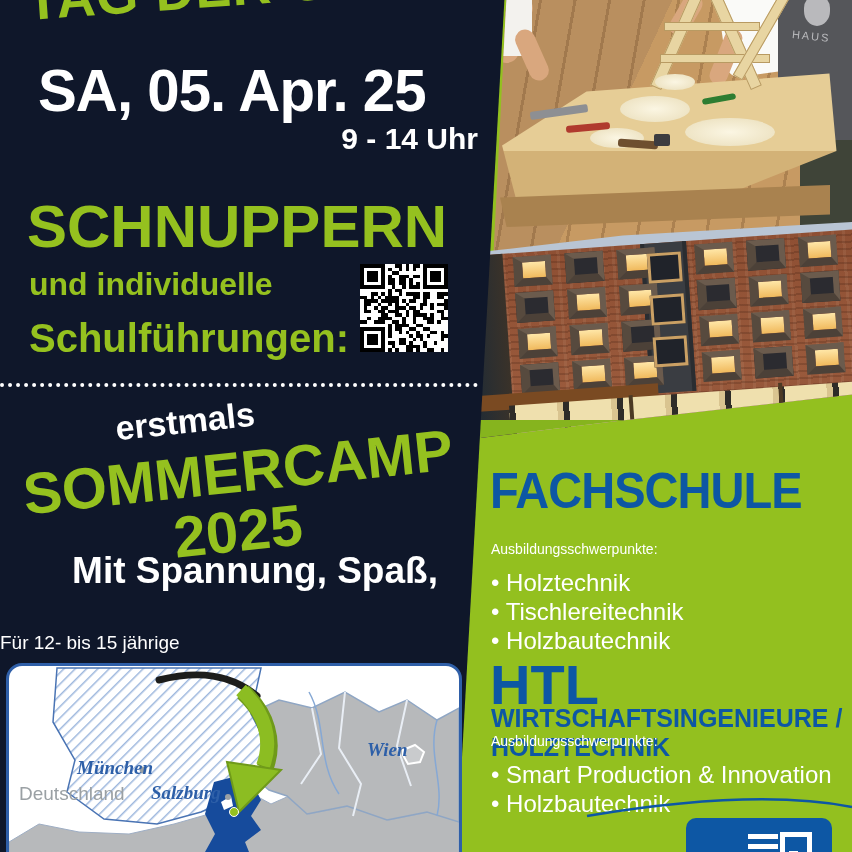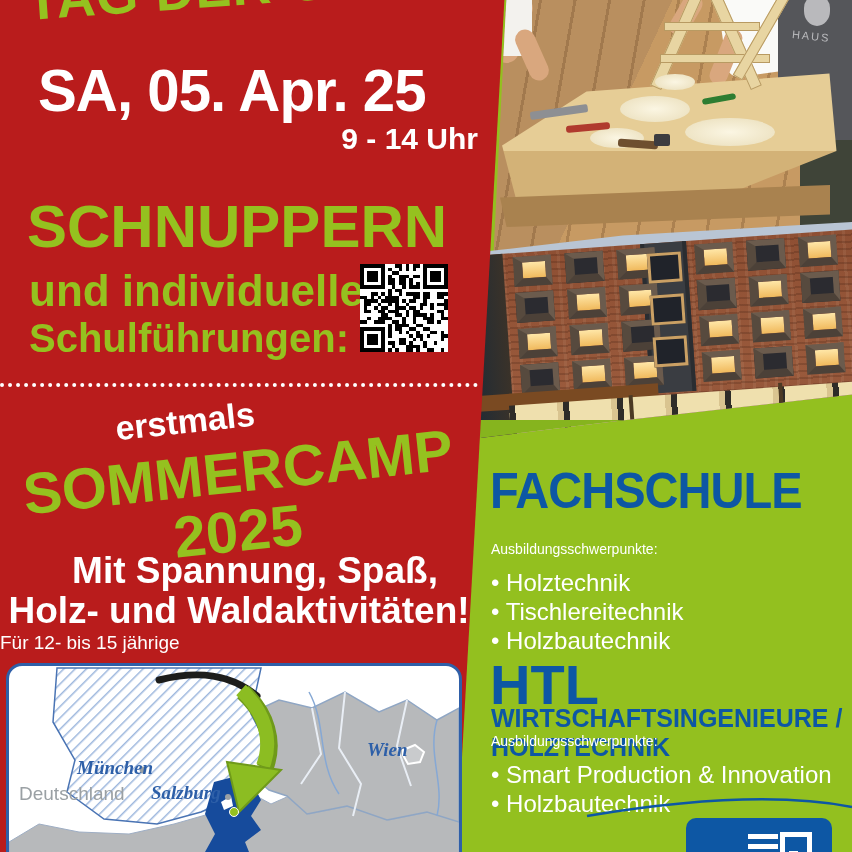--- a/index.html
+++ b/index.html
@@ -59,29 +59,29 @@
   .arc-svg{z-index:2;}
   .logo-box{left:686px;top:818px;width:146px;height:70px;background:#0d57a4;border-radius:10px;z-index:3;}
   .logo-glyph{position:absolute;right:18px;top:14px;width:66px;height:40px;}
   .logo-glyph .bar{position:absolute;left:0;width:30px;height:5px;background:#fff;}
   .logo-glyph .sq{position:absolute;left:32px;top:0;width:32px;height:32px;border:5px solid #fff;}
   .logo-glyph .sq2{position:absolute;left:41px;top:19px;width:9px;height:9px;background:#fff;}
 
   
   .blue-panel{left:0;top:0;width:852px;height:852px;z-index:3;
     clip-path:polygon(0 0,59.2% 0,53.6% 100%,0 100%);
-    background:#b91c1c;color:#fff;}
+    background:#0f172a;color:#fff;}
   .t-green{color:#95c11f;font-weight:bold;}
   .top-title{left:24px;top:-30px;font-size:54px;font-weight:bold;letter-spacing:1px;
     transform:rotate(-4deg);transform-origin:left top;white-space:nowrap;}
   .date{left:0;top:56px;width:478px;text-align:center;font-size:60px;font-weight:bold;
     letter-spacing:-1px;transform:scaleX(.97);transform-origin:left;}
   .time{left:0;top:122px;width:478px;text-align:right;font-size:30px;font-weight:bold;}
   .hl1{left:27px;top:192px;font-size:60px;letter-spacing:0;}
-  .hl2{left:29px;top:266px;font-size:44px;}
+  .hl2{left:29px;top:266px;font-size:32px;}
   .hl3{left:29px;top:316px;font-size:40px;}
   .qr{left:360px;top:264px;width:88px;height:88px;background:#fff;}
   .dotted-sep{left:0;top:383px;width:478px;height:0;border-top:4px dotted #ffffff;}
   .kicker{left:0;top:402px;width:370px;text-align:center;font-size:34px;font-weight:bold;
     transform:rotate(-6deg);}
   .camp{left:8px;top:438px;width:460px;text-align:center;font-size:58px;letter-spacing:0;
     transform:rotate(-6deg);}
   .campyear{left:8px;top:497px;width:460px;text-align:center;font-size:58px;transform:rotate(-6deg);}
   .camp1{left:0;top:550px;width:478px;text-align:center;font-size:37px;font-weight:bold;margin-left:16px;}
   .camp2{left:0;top:590px;width:478px;text-align:center;font-size:37px;font-weight:bold;}
@@ -424,21 +424,20 @@
           <rect x="20" y="2" width="3" height="3" fill="#000"></rect>
           <rect x="0" y="18" width="7" height="7" fill="#000"></rect>
           <rect x="1" y="19" width="5" height="5" fill="#fff"></rect>
           <rect x="2" y="20" width="3" height="3" fill="#000"></rect>
         </svg></div>
     <div class="abs dotted-sep"></div>
     <div class="abs kicker">erstmals</div>
     <div class="abs t-green camp">SOMMERCAMP</div>
     <div class="abs t-green campyear">2025</div>
     <div class="abs camp1">Mit Spannung, Spaß,</div>
-    <div class="abs camp2">Holz- und Waldaktivitäten!</div>
     <div class="abs camp3">Für 12- bis 15 jährige</div>
   </div>
 
   <div class="abs map-card">
     <svg width="450" height="204" viewBox="0 0 450 204">
       <defs>
         <pattern id="hatch" patternUnits="userSpaceOnUse" width="8" height="8" patternTransform="rotate(45)">
           <rect width="8" height="8" fill="#ffffff"></rect>
           <line x1="0" y1="0" x2="0" y2="8" stroke="#9db7dd" stroke-width="3"></line>
         </pattern>

